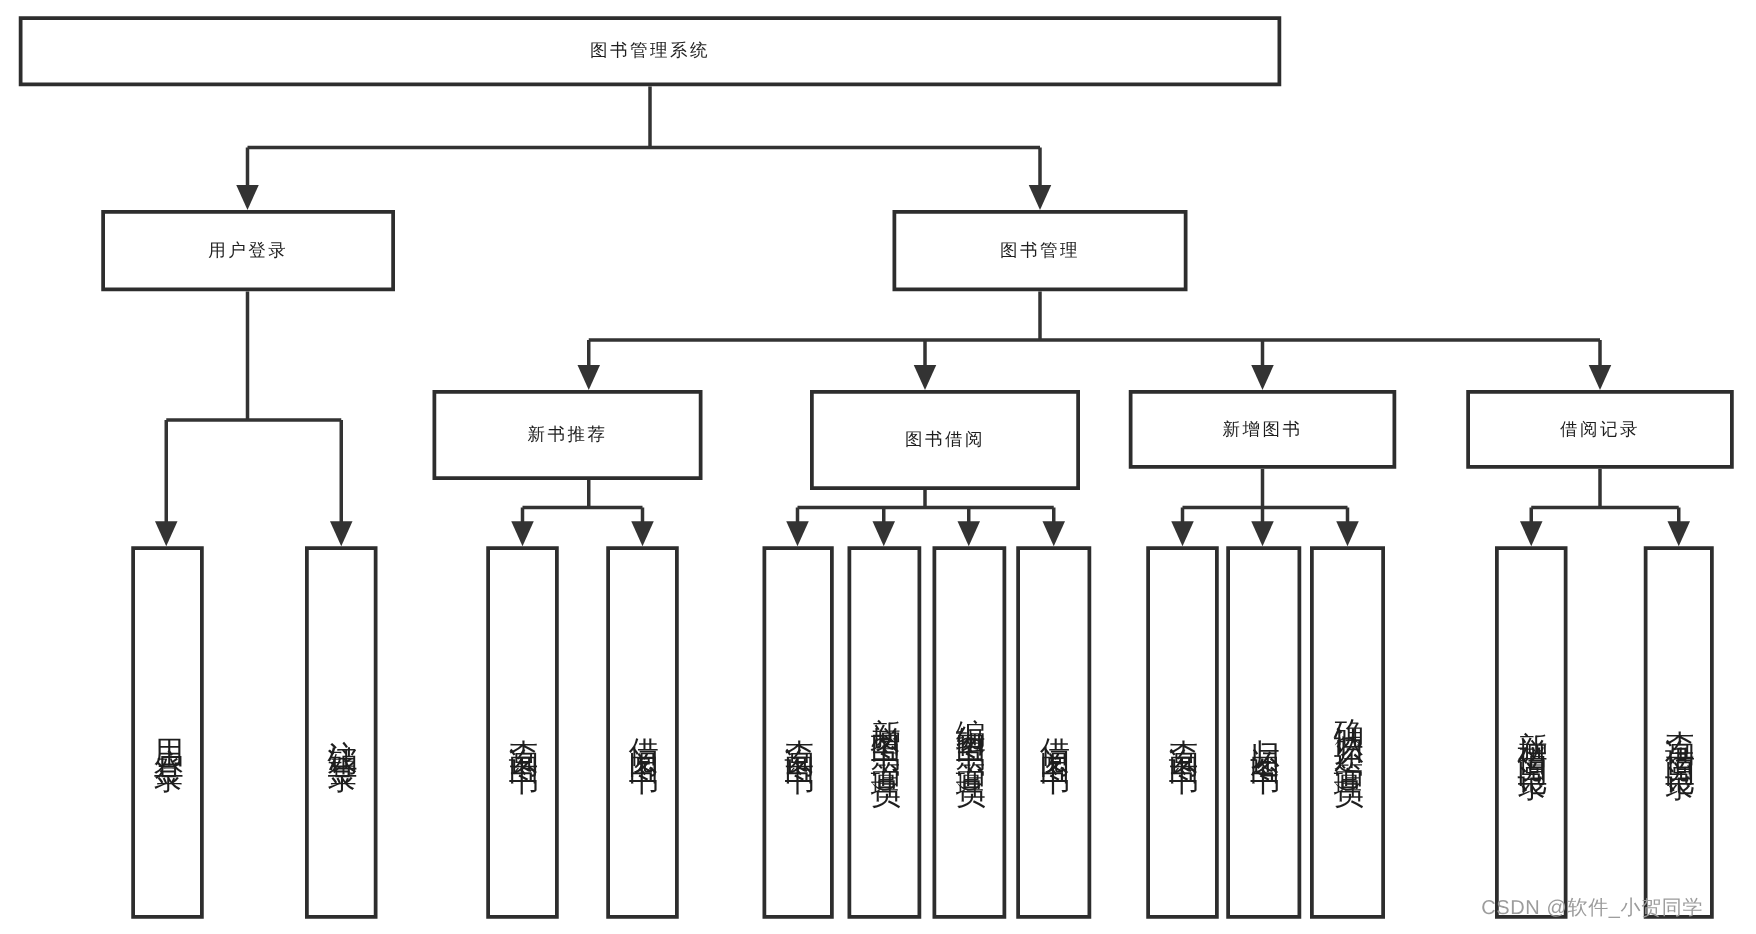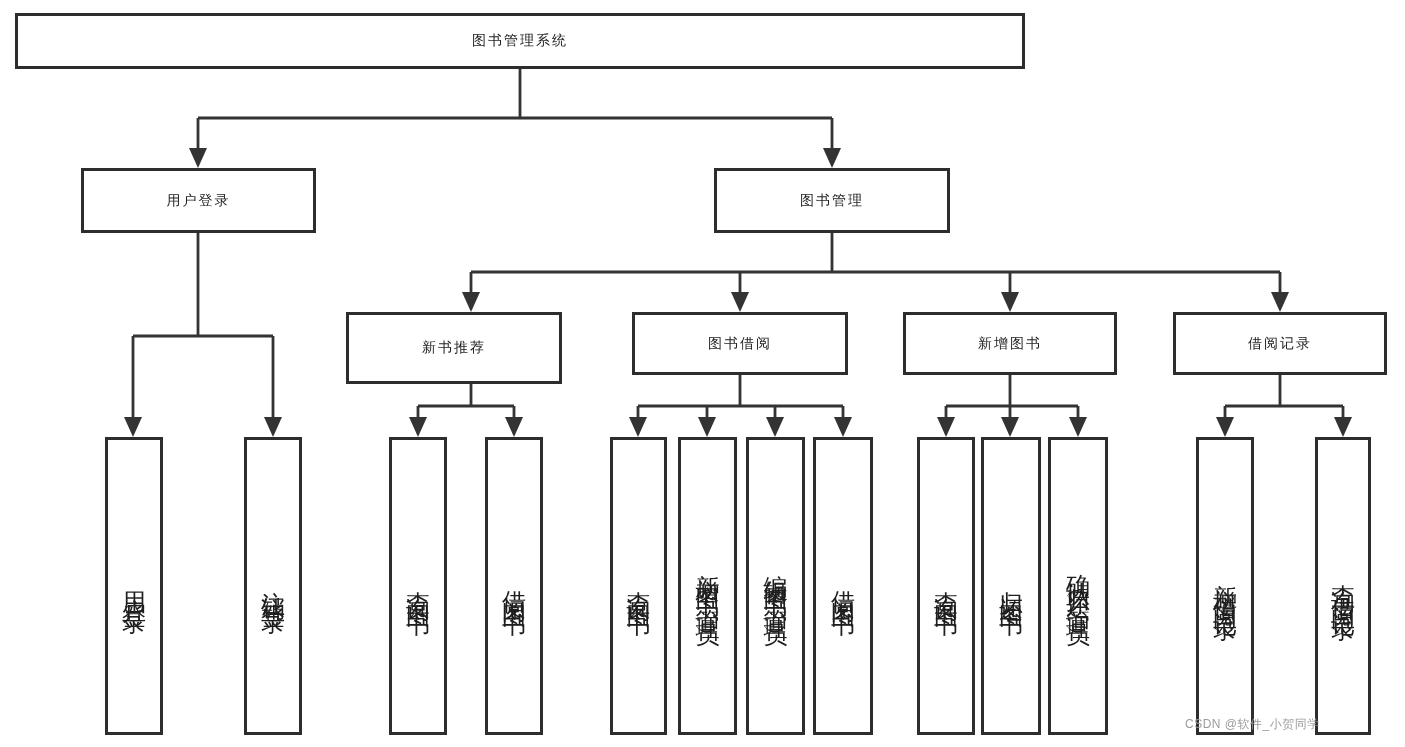--- a/index.html
+++ b/index.html
@@ -33,21 +33,21 @@
   .node.v {
     writing-mode: vertical-rl;
     font-size: 24px;
     letter-spacing: 7px;
     white-space: normal;
   }
   #watermark {
     position: absolute;
     left: 1185px;
     top: 716px;
-    font-size: 12px;
+    font-size: 16px;
     color: #9c9c9c;
     letter-spacing: 0.5px;
     z-index: 5;
     white-space: nowrap;
   }
 </style>
 </head>
 <body>
 
 <div id="canvas">
@@ -106,21 +106,21 @@
       <line x1="1343" y1="406" x2="1343" y2="425" stroke="#333333" stroke-width="2.8"></line>
       <polygon points="1334,417 1352,417 1343,437" fill="#333333"></polygon>
     </svg>
 
   <div class="node" style="left:15px; top:13px; width:1010px; height:56px;">图书管理系统</div>
 
   <div class="node" style="left:81px; top:168px; width:235px; height:65px;">用户登录</div>
   <div class="node" style="left:714px; top:168px; width:236px; height:65px;">图书管理</div>
 
   <div class="node" style="left:346px; top:312px; width:216px; height:72px;text-align:center;">新书推荐</div>
-  <div class="node" style="left:632px; top:312px; width:216px; height:63px;">图书借阅</div>
+  <div class="node" style="left:648px; top:312px; width:216px; height:80px;">图书借阅</div>
   <div class="node" style="left:903px; top:312px; width:214px; height:63px;">新增图书</div>
   <div class="node" style="left:1173px; top:312px; width:214px; height:63px;font-family:Liberation Serif, serif;">借阅记录</div>
 
   <div class="node v" style="left:105px; top:437px; width:58px; height:298px;">用户登录</div>
   <div class="node v" style="left:244px; top:437px; width:58px; height:298px;">注销登录</div>
 
   <div class="node v" style="left:389px; top:437px; width:58px; height:298px;">查询图书</div>
   <div class="node v" style="left:485px; top:437px; width:58px; height:298px;">借阅图书</div>
 
   <div class="node v" style="left:610px; top:437px; width:57px; height:298px;">查询图书</div>

